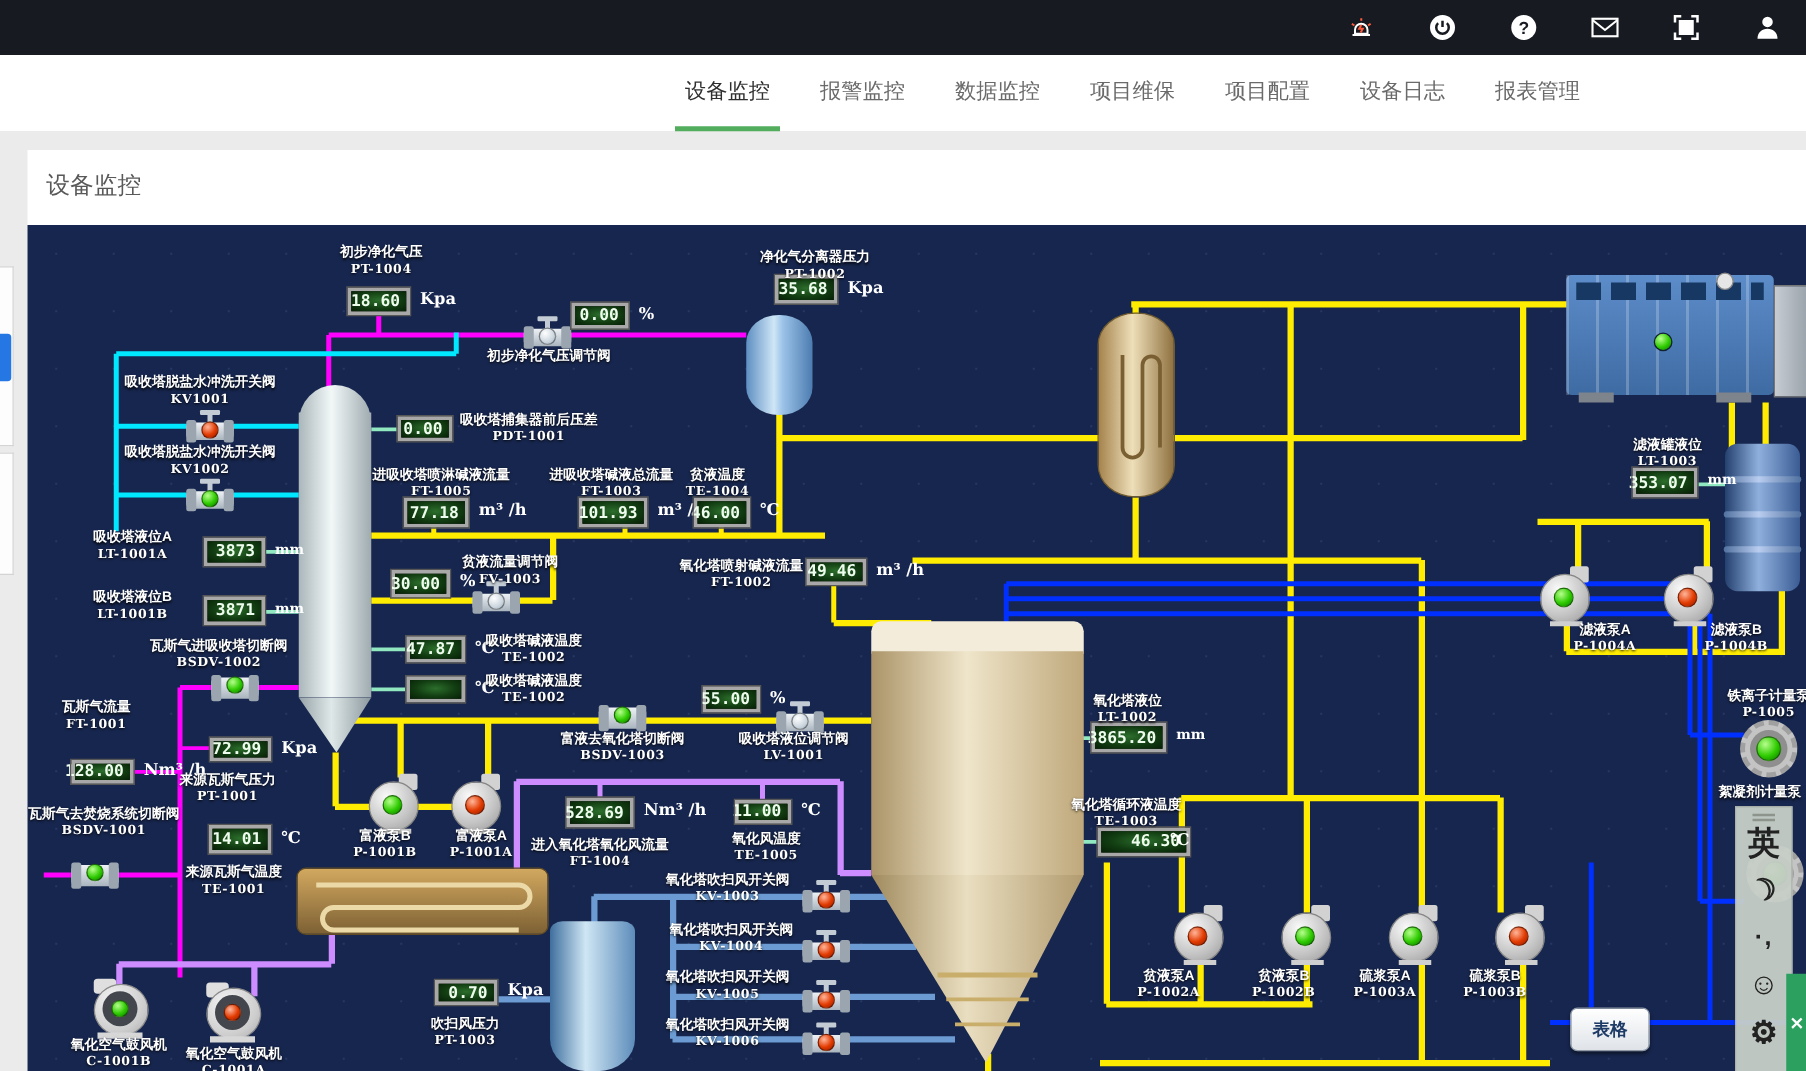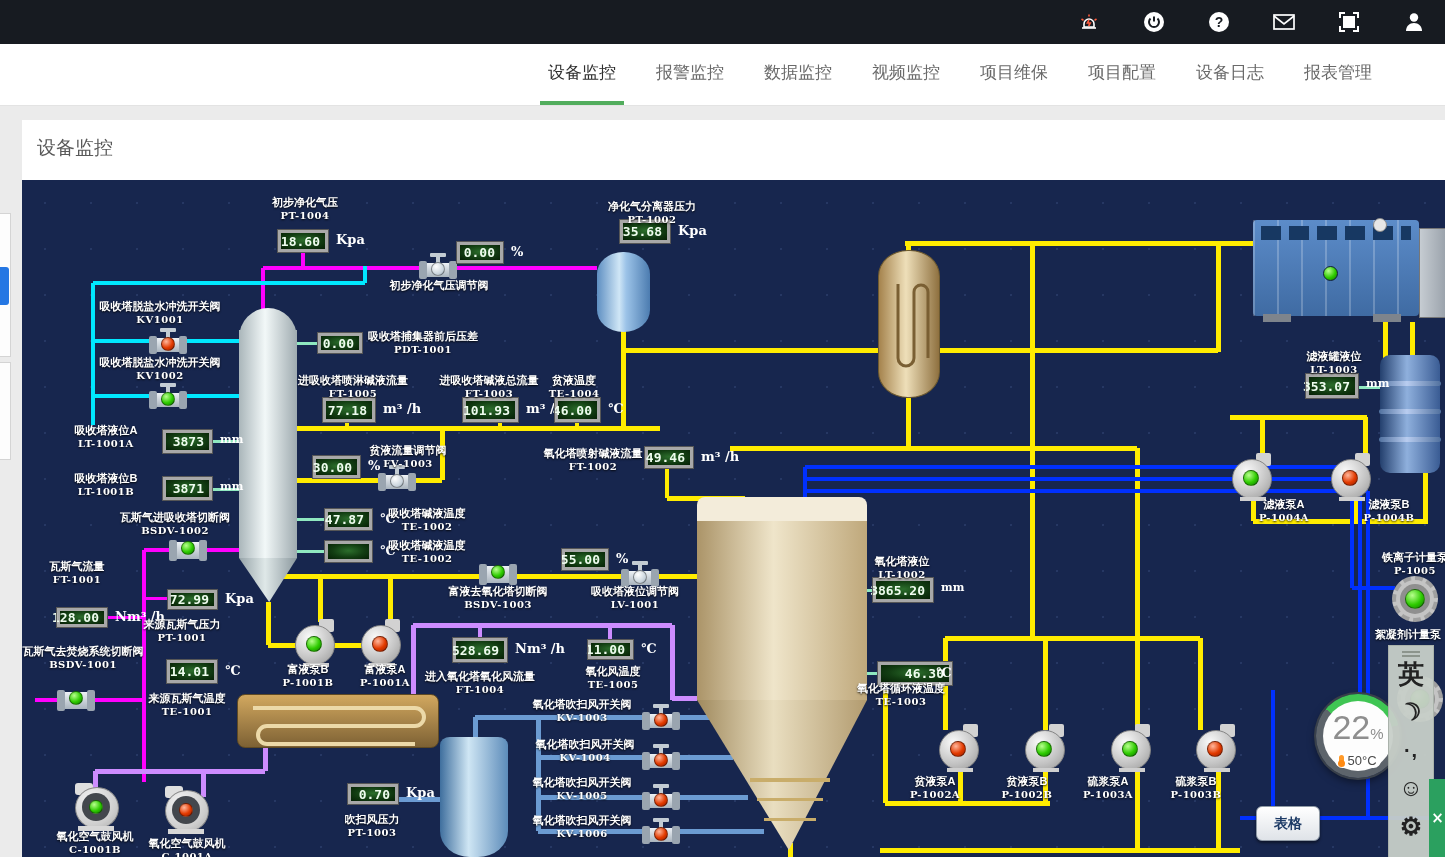--- a/index.html
+++ b/index.html
@@ -108,47 +108,37 @@
       </svg>
       </span>
   </div>
 </div>
 
 <div id="navbar">
   <div id="tabs">
       <div class="tab active">设备监控</div>
       <div class="tab">报警监控</div>
       <div class="tab">数据监控</div>
-      <div class="tab">视频监控</div>
       <div class="tab">项目维保</div>
       <div class="tab">项目配置</div>
       <div class="tab">设备日志</div>
       <div class="tab">报表管理</div>
     </div>
 </div>
 
 <div class="edge-strip" style="top:213px;height:142px;"></div>
 <div class="edge-strip" style="top:362px;height:96px;"></div>
 <div id="edge-blue"></div>
 
 <div id="card">
   <div id="page-title">设备监控</div>
 </div>
 
 <div id="canvas">
 
-  <div id="gauge" style="left:1294px;top:514px;">
-    <div class="inner">
-      <div class="pct"><span>22</span><small>%</small></div>
-      <div class="tmp">
-          <span class="thermo"></span>
-          <span>50°C</span>
-        </div>
-    </div>
-  </div>
 
   <div id="table-btn" style="left:1234px;top:626px;">
     <span>表格</span>
   </div>
 
   <div id="ime" style="left:1366px;top:465px;height:212px;">
     <div class="handle"></div>
     <div class="ic" style="font-size:26px;">英</div>
     <div class="ic" style="font-size:24px;transform:rotate(-20deg);">☽</div>
     <div class="ic" style="font-size:20px;letter-spacing:1px;">·,</div>
@@ -670,21 +660,21 @@
       <div class="tag">FT-1004</div>
     </div>
     <div class="lbl" style="left: 591px; top: 485px;">
       <div>氧化风温度</div>
       <div class="tag">TE-1005</div>
     </div>
     <div class="lbl" style="left: 880px; top: 375px;">
       <div>氧化塔液位</div>
       <div class="tag">LT-1002</div>
     </div>
-    <div class="lbl" style="left: 879px; top: 458px; margin-top: 44px;">
+    <div class="lbl" style="left: 879px; top: 458px;">
       <div>氧化塔循环液温度</div>
       <div class="tag">TE-1003</div>
     </div>
     <div class="lbl" style="left: 1312px; top: 170px;">
       <div>滤液罐液位</div>
       <div class="tag">LT-1003</div>
     </div>
     <div class="lbl" style="left: 1262px; top: 318px;">
       <div>滤液泵A</div>
       <div class="tag">P-1004A</div>

